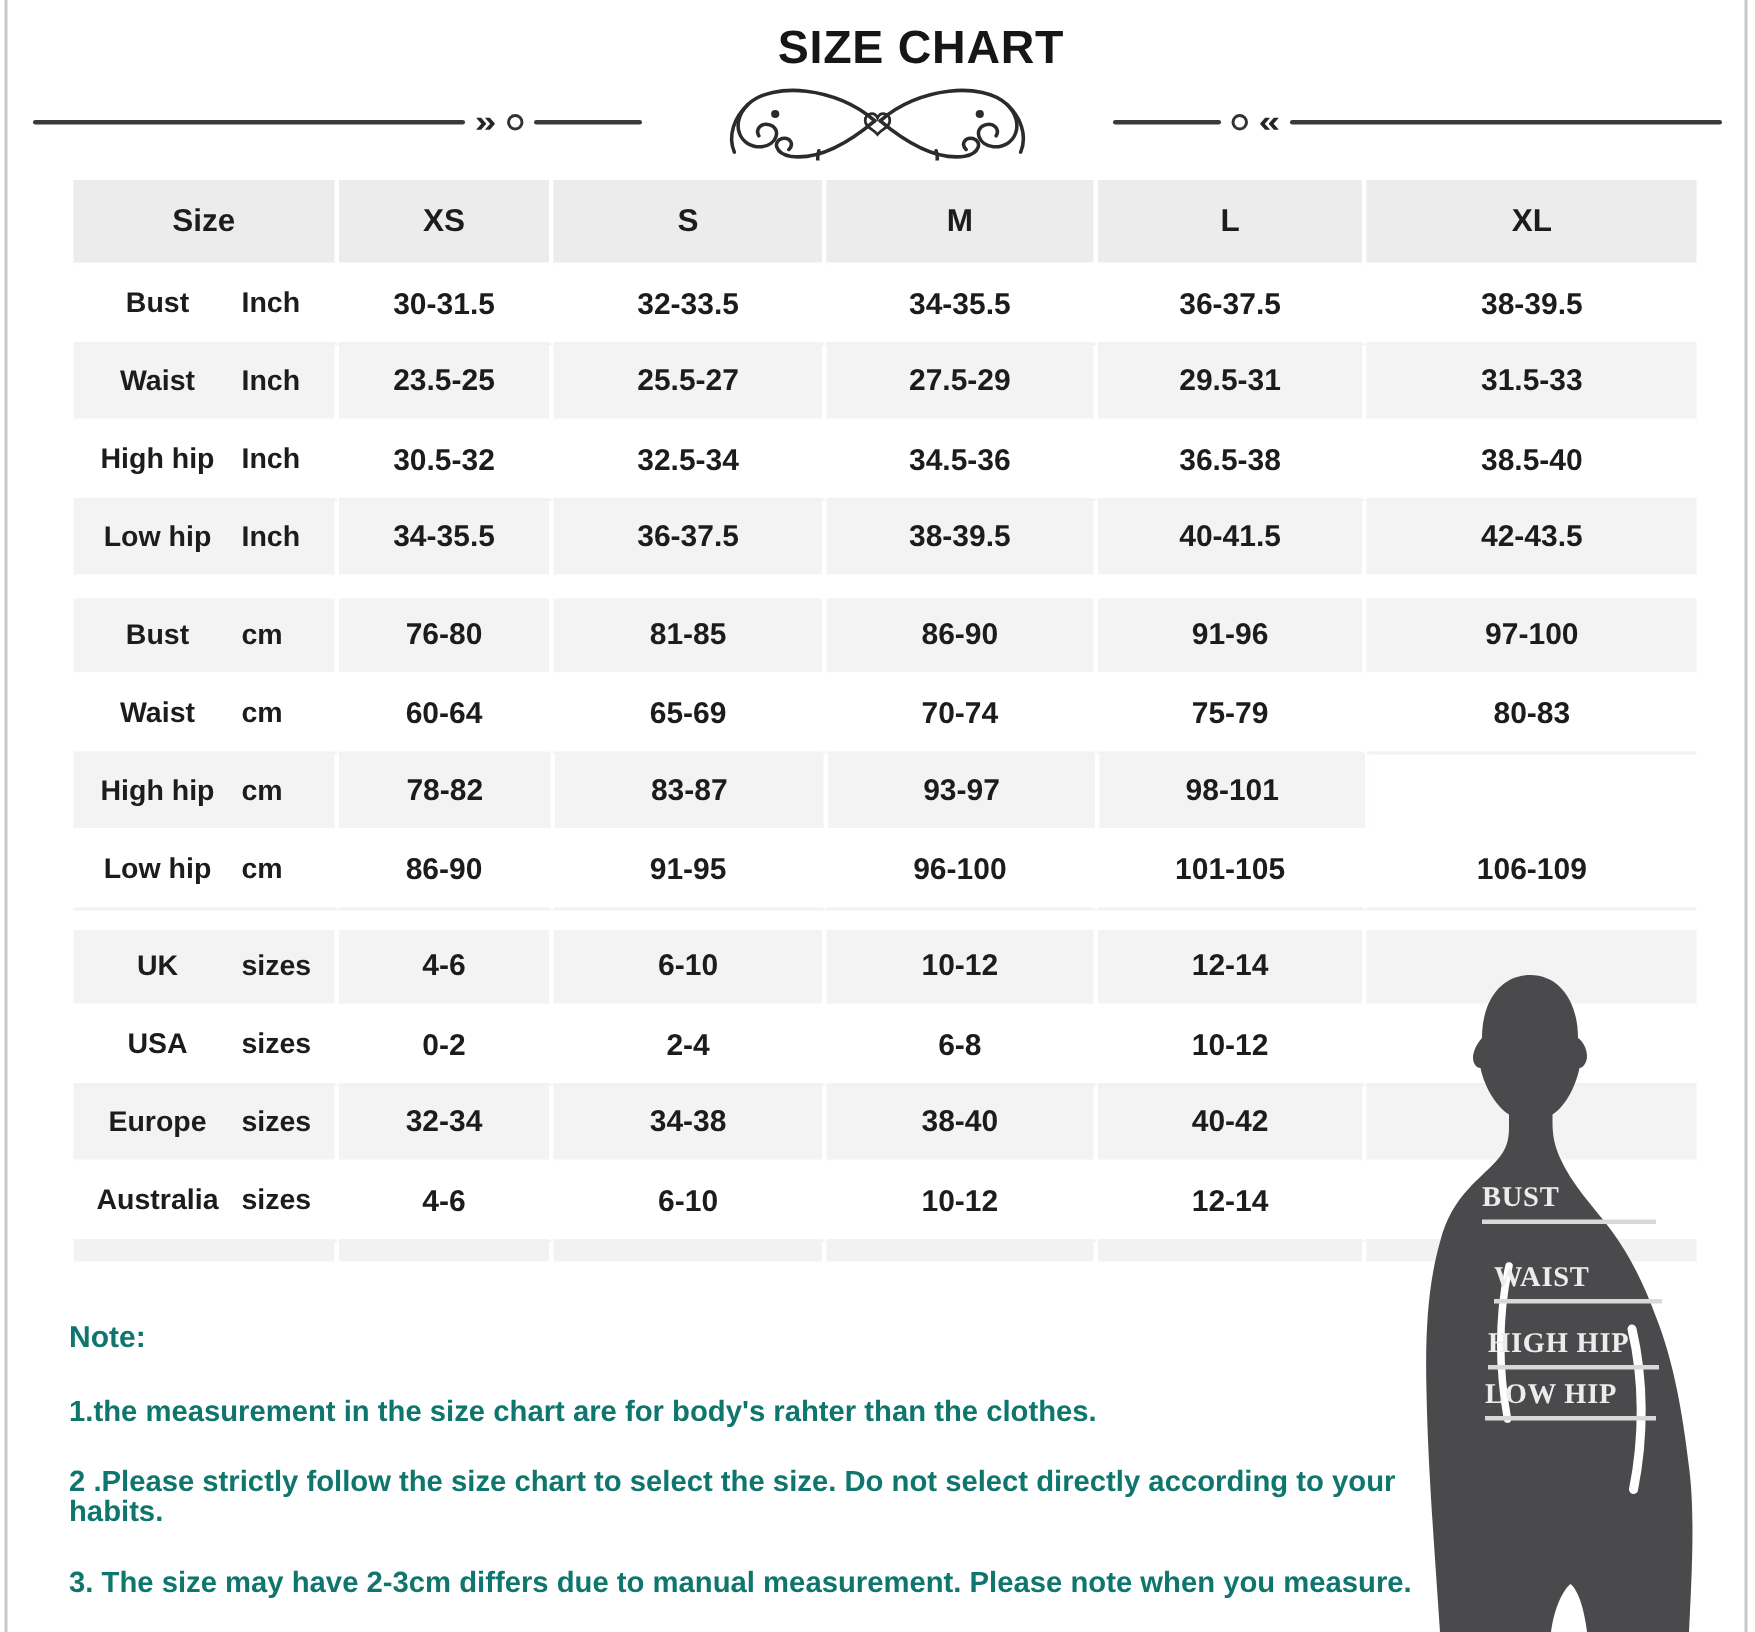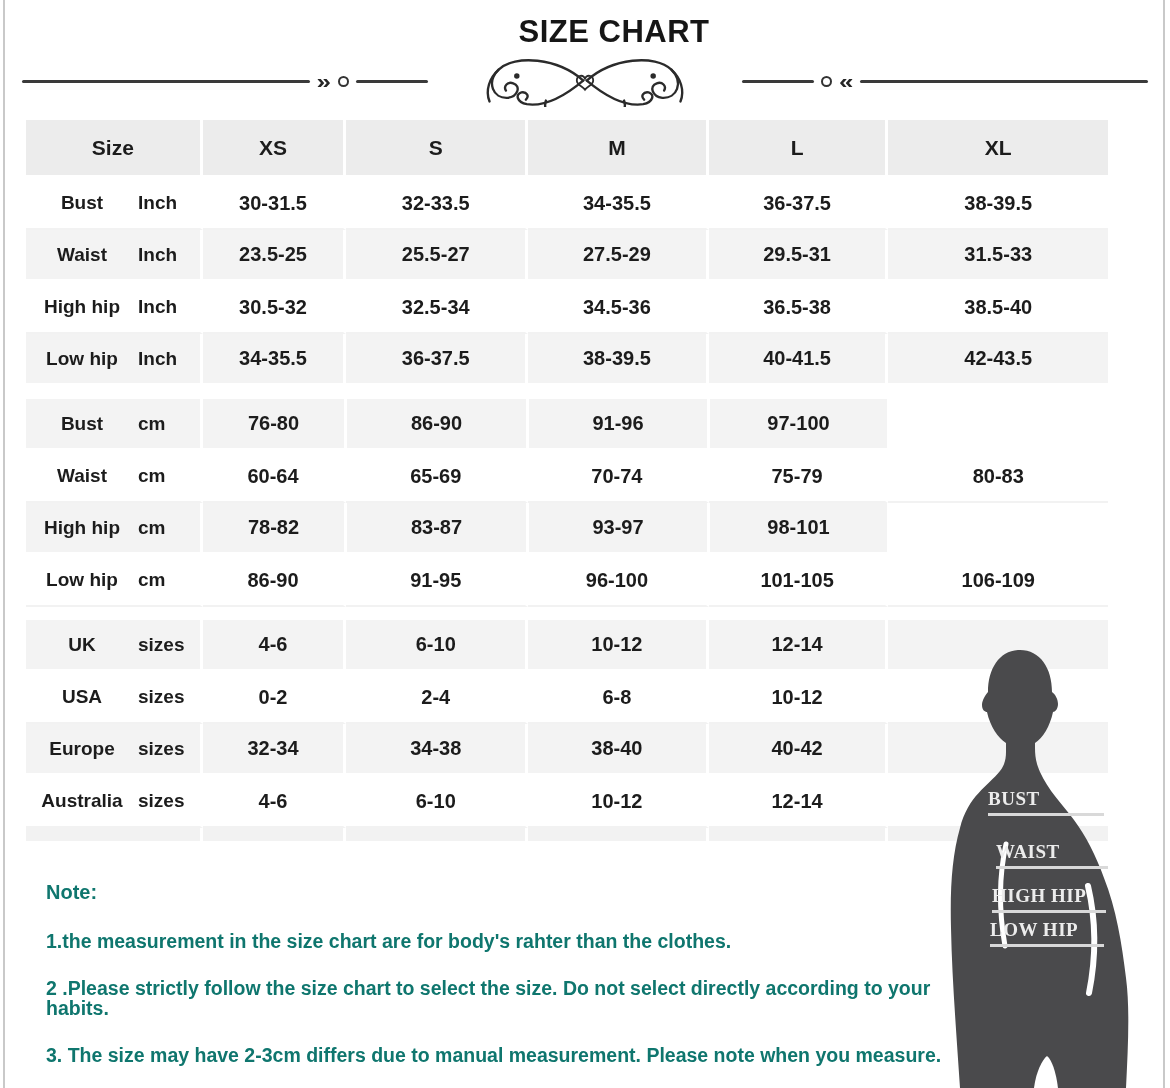--- a/index.html
+++ b/index.html
@@ -22,21 +22,21 @@
     position:absolute;top:58px;left:0;width:100%;height:46px;
     display:flex;align-items:center;justify-content:center;gap:7px;color:#262626;
   }
   .div-line{height:3px;background:#3a3a3a;border-radius:2px;}
   .div-line.outer{width:288px;}
   .div-line.inner{width:72px;}
   .ring{width:7px;height:7px;border:2px solid #333;border-radius:50%;flex:none;}
   .chev{font-size:26px;font-weight:700;line-height:1;transform:scaleY(.8);}
 
   
-  .size-table{position:absolute;left:26px;top:120px;width:1082px;z-index:1;}
+  .size-table{position:absolute;left:49px;top:120px;width:1082px;z-index:1;}
   .t-row{display:flex;}
   .t-cell{
     box-sizing:border-box;display:flex;align-items:center;justify-content:center;
     border-right:3px solid #ffffff;border-bottom:3px solid #ffffff;
     font-size:20px;font-weight:700;color:#1c1c1c;
   }
   .t-row .t-cell:nth-child(1){width:177px;}
   .t-row .t-cell:nth-child(2){width:144px;}
   .t-row .t-cell:nth-child(3){width:182px;}
   .t-row .t-cell:nth-child(4){width:181px;}
@@ -169,20 +169,21 @@
     </div>
     <div class="t-gap"></div>
     <div class="t-row data shade">
       <div class="t-cell">
         <div class="lbl-wrap">
           <div class="lbl-name">Bust</div>
           <div class="lbl-unit">cm</div>
         </div>
       </div>
       <div class="t-cell">76-80</div>
+      <div class="t-cell">81-85</div>
       <div class="t-cell">86-90</div>
       <div class="t-cell">91-96</div>
       <div class="t-cell">97-100</div>
     </div>
     <div class="t-row data plain">
       <div class="t-cell">
         <div class="lbl-wrap">
           <div class="lbl-name">Waist</div>
           <div class="lbl-unit">cm</div>
         </div>

